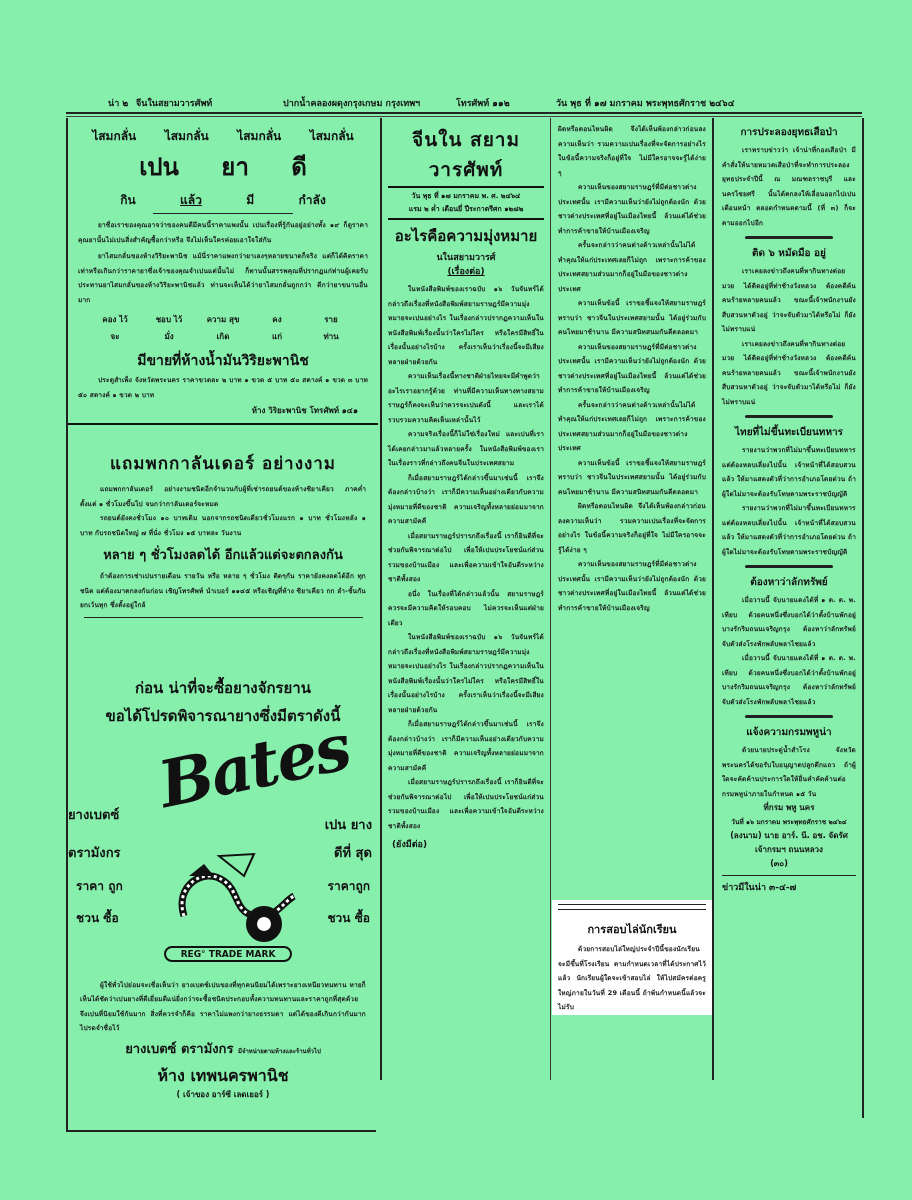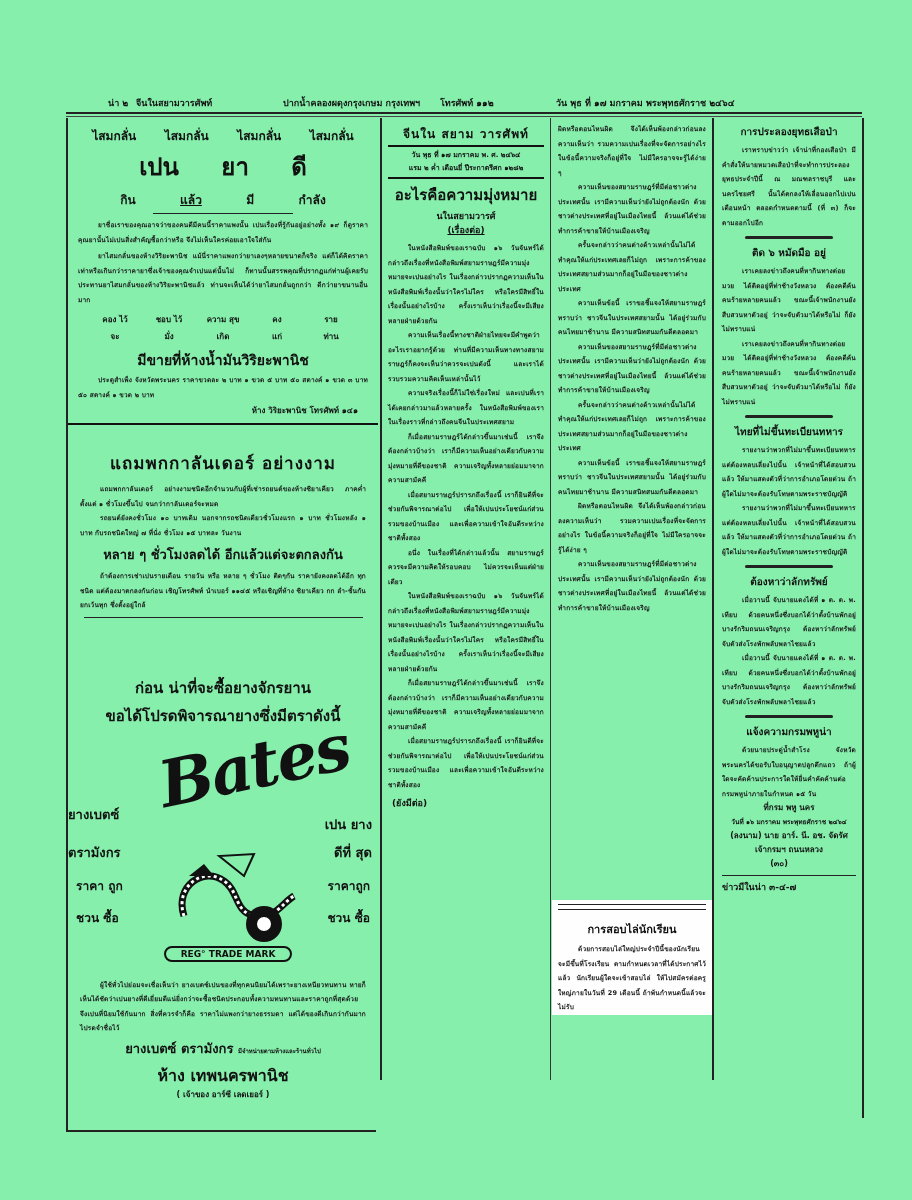--- a/index.html
+++ b/index.html
@@ -33,39 +33,39 @@
   .bates-l2 { font-size:15px; font-weight:bold; text-align:center; position:absolute; left:0; right:0; top:76px; }
   .bates-logo { position:absolute; left:90px; top:100px; font-family:"DejaVu Serif", serif; font-style:italic; font-weight:bold; font-size:64px; transform:rotate(-12deg); letter-spacing:-2px; }
   .bates-side { position:absolute; font-size:13px; font-weight:bold; }
   .bates-small { position:absolute; font-size:12px; font-weight:bold; }
   .dragon { position:absolute; left:96px; top:218px; width:140px; height:100px; }
   .trademark { position:absolute; left:96px; top:318px; width:124px; height:12px; border:2px solid #111; border-radius:8px; font-size:9px; font-weight:bold; text-align:center; line-height:12px; }
   .brand-line { font-size:13px; font-weight:bold; text-align:center; margin:2px 0; }
   .store-name { font-size:16px; font-weight:bold; text-align:center; margin:4px 0 0; }
   .store-sub { font-size:8px; font-weight:bold; text-align:center; }
   
-  .paper-title { font-size:12px; font-weight:bold; text-align:center; margin:6px 11px 2px; letter-spacing:1px; }
+  .paper-title { font-size:19px; font-weight:bold; text-align:center; margin:6px 11px 2px; letter-spacing:1px; }
   .date-line { font-size:7px; font-weight:bold; text-align:center; line-height:13px; }
   .essay-title { font-size:15px; font-weight:bold; text-align:center; margin:4px 0 2px; }
   .essay-sub { font-size:9px; font-weight:bold; text-align:center; }
   .section-head { font-size:10px; font-weight:bold; text-align:center; margin:6px 0 4px; }
   .section-head-l { font-size:11px; font-weight:bold; text-align:center; margin:4px 0 4px; }
   .footer-ref { font-size:9px; font-weight:bold; text-align:left; margin-top:4px; }
   .sig { font-size:8px; font-weight:bold; text-align:center; line-height:14px; }
 </style>
 </head>
 <body>
 
 <div class="page">
 
   <div class="running-head">
     <span style="left:0">น่า ๒</span>
     <span style="left:28px">จีนในสยามวารศัพท์</span>
     <span style="left:175px">ปากน้ำคลองผดุงกรุงเกษม  กรุงเทพฯ</span>
-    <span style="left:332px">โทรศัพท์ ๑๑๒</span>
+    <span style="left:348px">โทรศัพท์ ๑๑๒</span>
     <span style="left:448px">วัน พุธ  ที่ ๑๗ มกราคม  พระพุทธศักราช ๒๔๖๔</span>
   </div>
   <div class="rule-top"></div>
   <div class="rule-top2"></div>
 
   <div class="col col-a">
     <section>
       <div class="ad-top-row">
         <span>ไสมกลั่น</span>
         <span>ไสมกลั่น</span>

